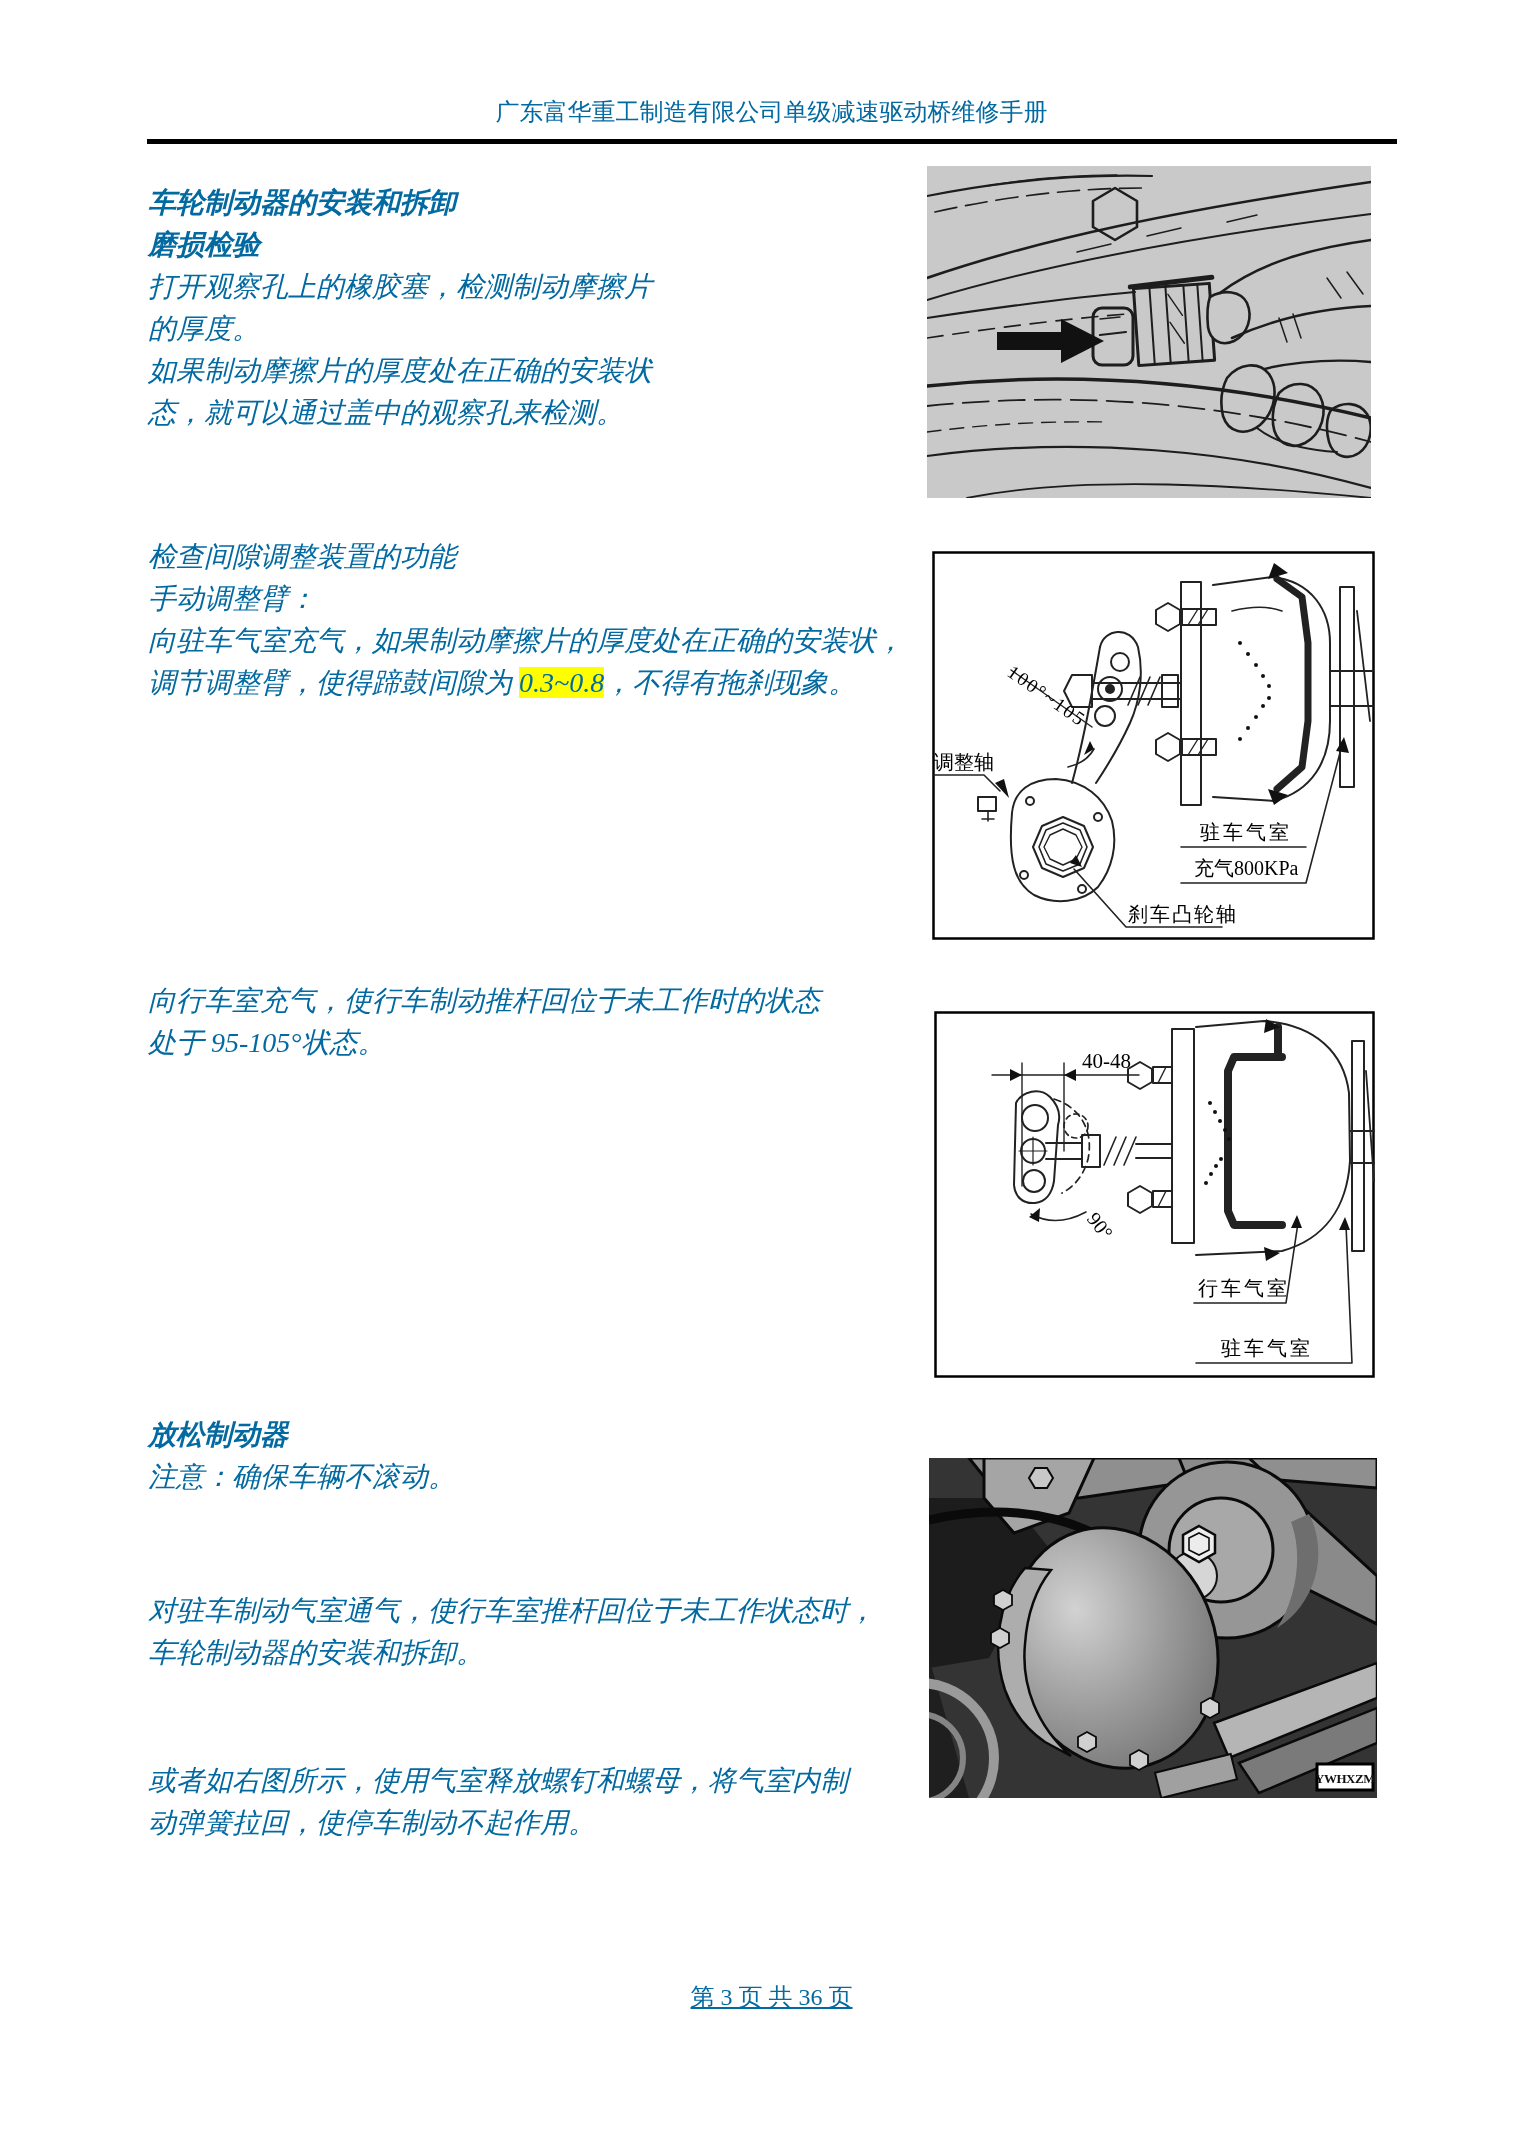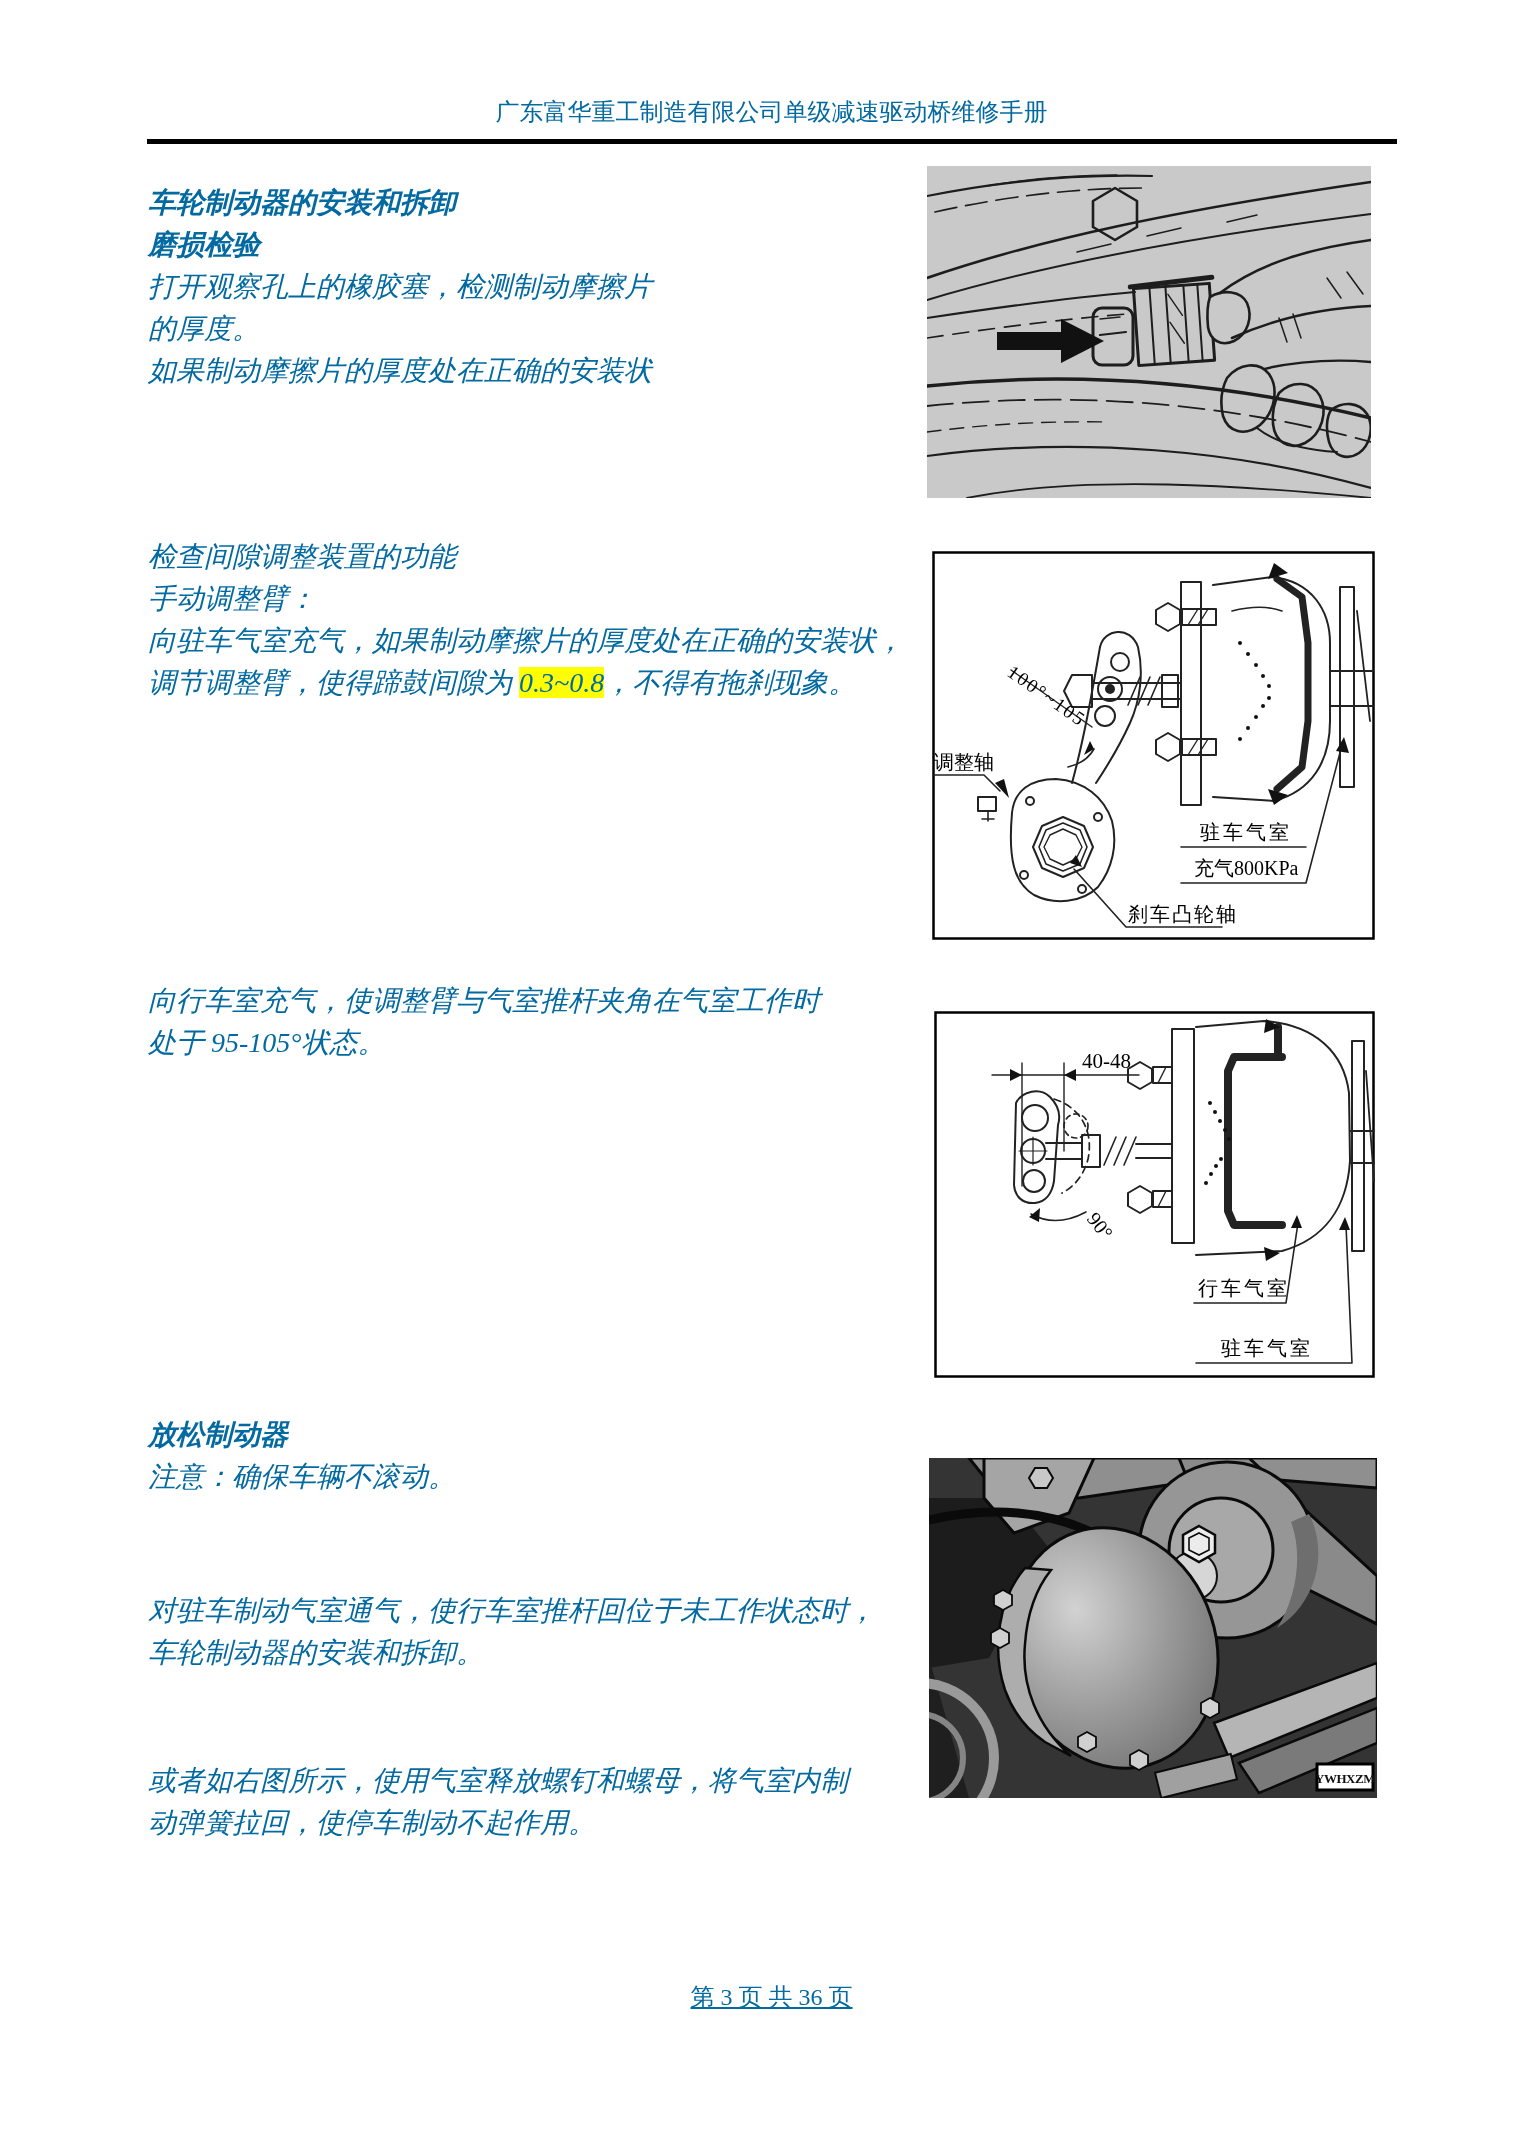--- a/index.html
+++ b/index.html
@@ -25,31 +25,32 @@
 
   <div class="abs hdr" style="top:96px;">广东富华重工制造有限公司单级减速驱动桥维修手册</div>
   <div class="abs rule" style="left:132px;top:139px;width:1250px;height:5px;"></div>
 
   <div class="abs tblock" style="top:182px;">
     <div class="line b">车轮制动器的安装和拆卸</div>
     <div class="line b">磨损检验</div>
     <div class="line">打开观察孔上的橡胶塞，检测制动摩擦片</div>
     <div class="line">的厚度。</div>
     <div class="line">如果制动摩擦片的厚度处在正确的安装状</div>
+    <div class="line">态，就可以通过盖中的观察孔来检测。</div>
   </div>
 
   <div class="abs tblock" style="top:536px;">
     <div class="line">检查间隙调整装置的功能</div>
     <div class="line">手动调整臂：</div>
     <div class="line">向驻车气室充气，如果制动摩擦片的厚度处在正确的安装状，</div>
     <div class="line"><span>调节调整臂，使得蹄鼓间隙为 </span><span class="hl">0.3~0.8</span><span>，不得有拖刹现象。</span></div>
   </div>
 
   <div class="abs tblock" style="top:980px;">
-    <div class="line">向行车室充气，使调整臂与气室推杆夹角在气室工作时</div>
+    <div class="line">向行车室充气，使行车制动推杆回位于未工作时的状态</div>
     <div class="line">处于 95-105°状态。</div>
   </div>
 
   <div class="abs tblock" style="top:1414px;">
     <div class="line b">放松制动器</div>
     <div class="line">注意：确保车辆不滚动。</div>
   </div>
   <div class="abs tblock" style="top:1590px;">
     <div class="line">对驻车制动气室通气，使行车室推杆回位于未工作状态时，</div>
     <div class="line">车轮制动器的安装和拆卸。</div>

